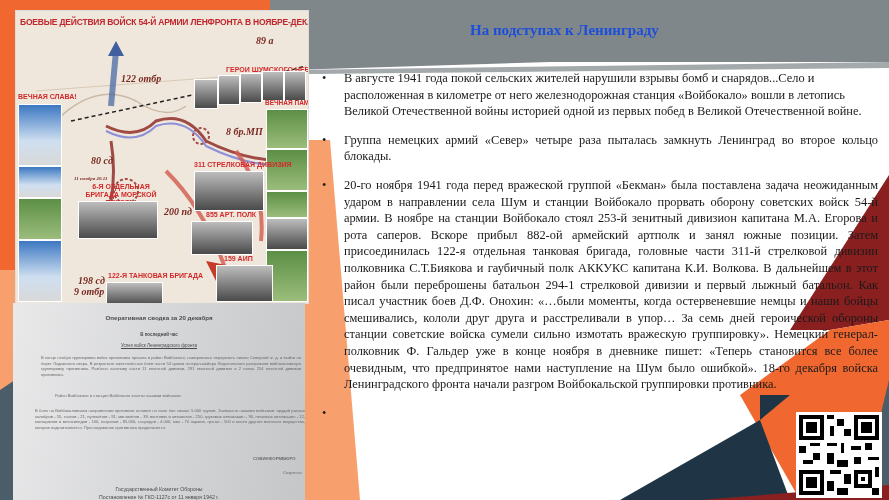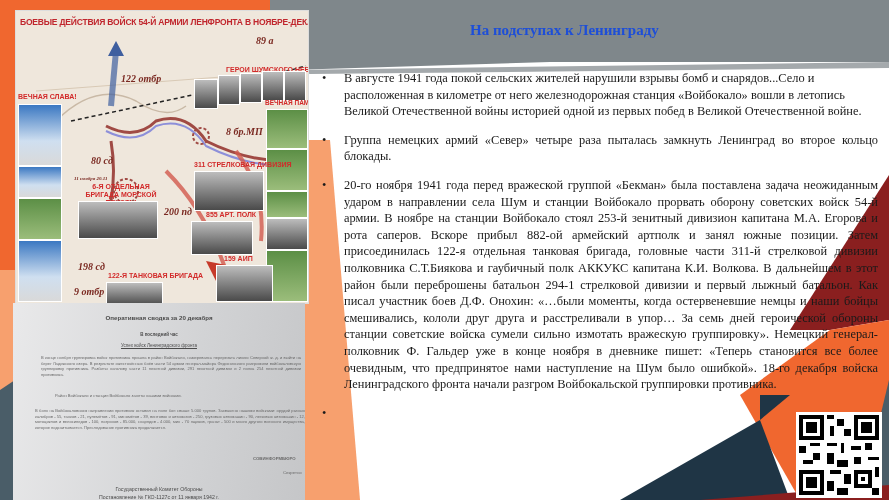--- a/index.html
+++ b/index.html
@@ -67,21 +67,21 @@
     <polygon points="200,270 190,250 215,255" fill="#c63a2a"></polygon>
   </svg>
   <div class="poster-title">БОЕВЫЕ ДЕЙСТВИЯ ВОЙСК 54-Й АРМИИ ЛЕНФРОНТА В НОЯБРЕ-ДЕКАБРЕ 1941 Г, В РАЙОНЕ ШУМ.</div>
   <div class="small-map-text" style="left:240px;top:24px;font-size:10px;">89 а</div>
   <div class="small-map-text" style="left:105px;top:62px;">122 отбр</div>
   <div class="small-map-text" style="left:75px;top:120px;margin-top:24px;">80 сд</div>
   <div class="small-map-text" style="left:210px;top:115px;">8 бр.МП</div>
   <div class="small-map-text" style="left:58px;top:165px;font-size:5px;">11 ноября 20.11</div>
   <div class="small-map-text" style="left:148px;top:195px;">200 пд</div>
   <div class="small-map-text" style="left:180px;top:215px;">254 пд</div>
-  <div class="small-map-text" style="left:62px;top:250px;">198 сд</div>
+  <div class="small-map-text" style="left:62px;top:264px;">198 сд</div>
   <div class="small-map-text" style="left:58px;top:275px;">9 отбр</div>
   <div class="small-map-text" style="left:238px;top:272px;">1 ос</div>
 
   <div class="plabel" style="left:210px;top:55px;">ГЕРОИ ШУМСКОГО НЕБА</div>
   <div class="photo bw" style="left:178px;top:68px;width:22px;height:28px;"></div>
   <div class="photo bw" style="left:202px;top:64px;width:20px;height:28px;"></div>
   <div class="photo bw" style="left:224px;top:62px;width:20px;height:28px;"></div>
   <div class="photo bw" style="left:246px;top:60px;width:20px;height:28px;"></div>
   <div class="photo bw" style="left:268px;top:60px;width:20px;height:28px;"></div>
 

